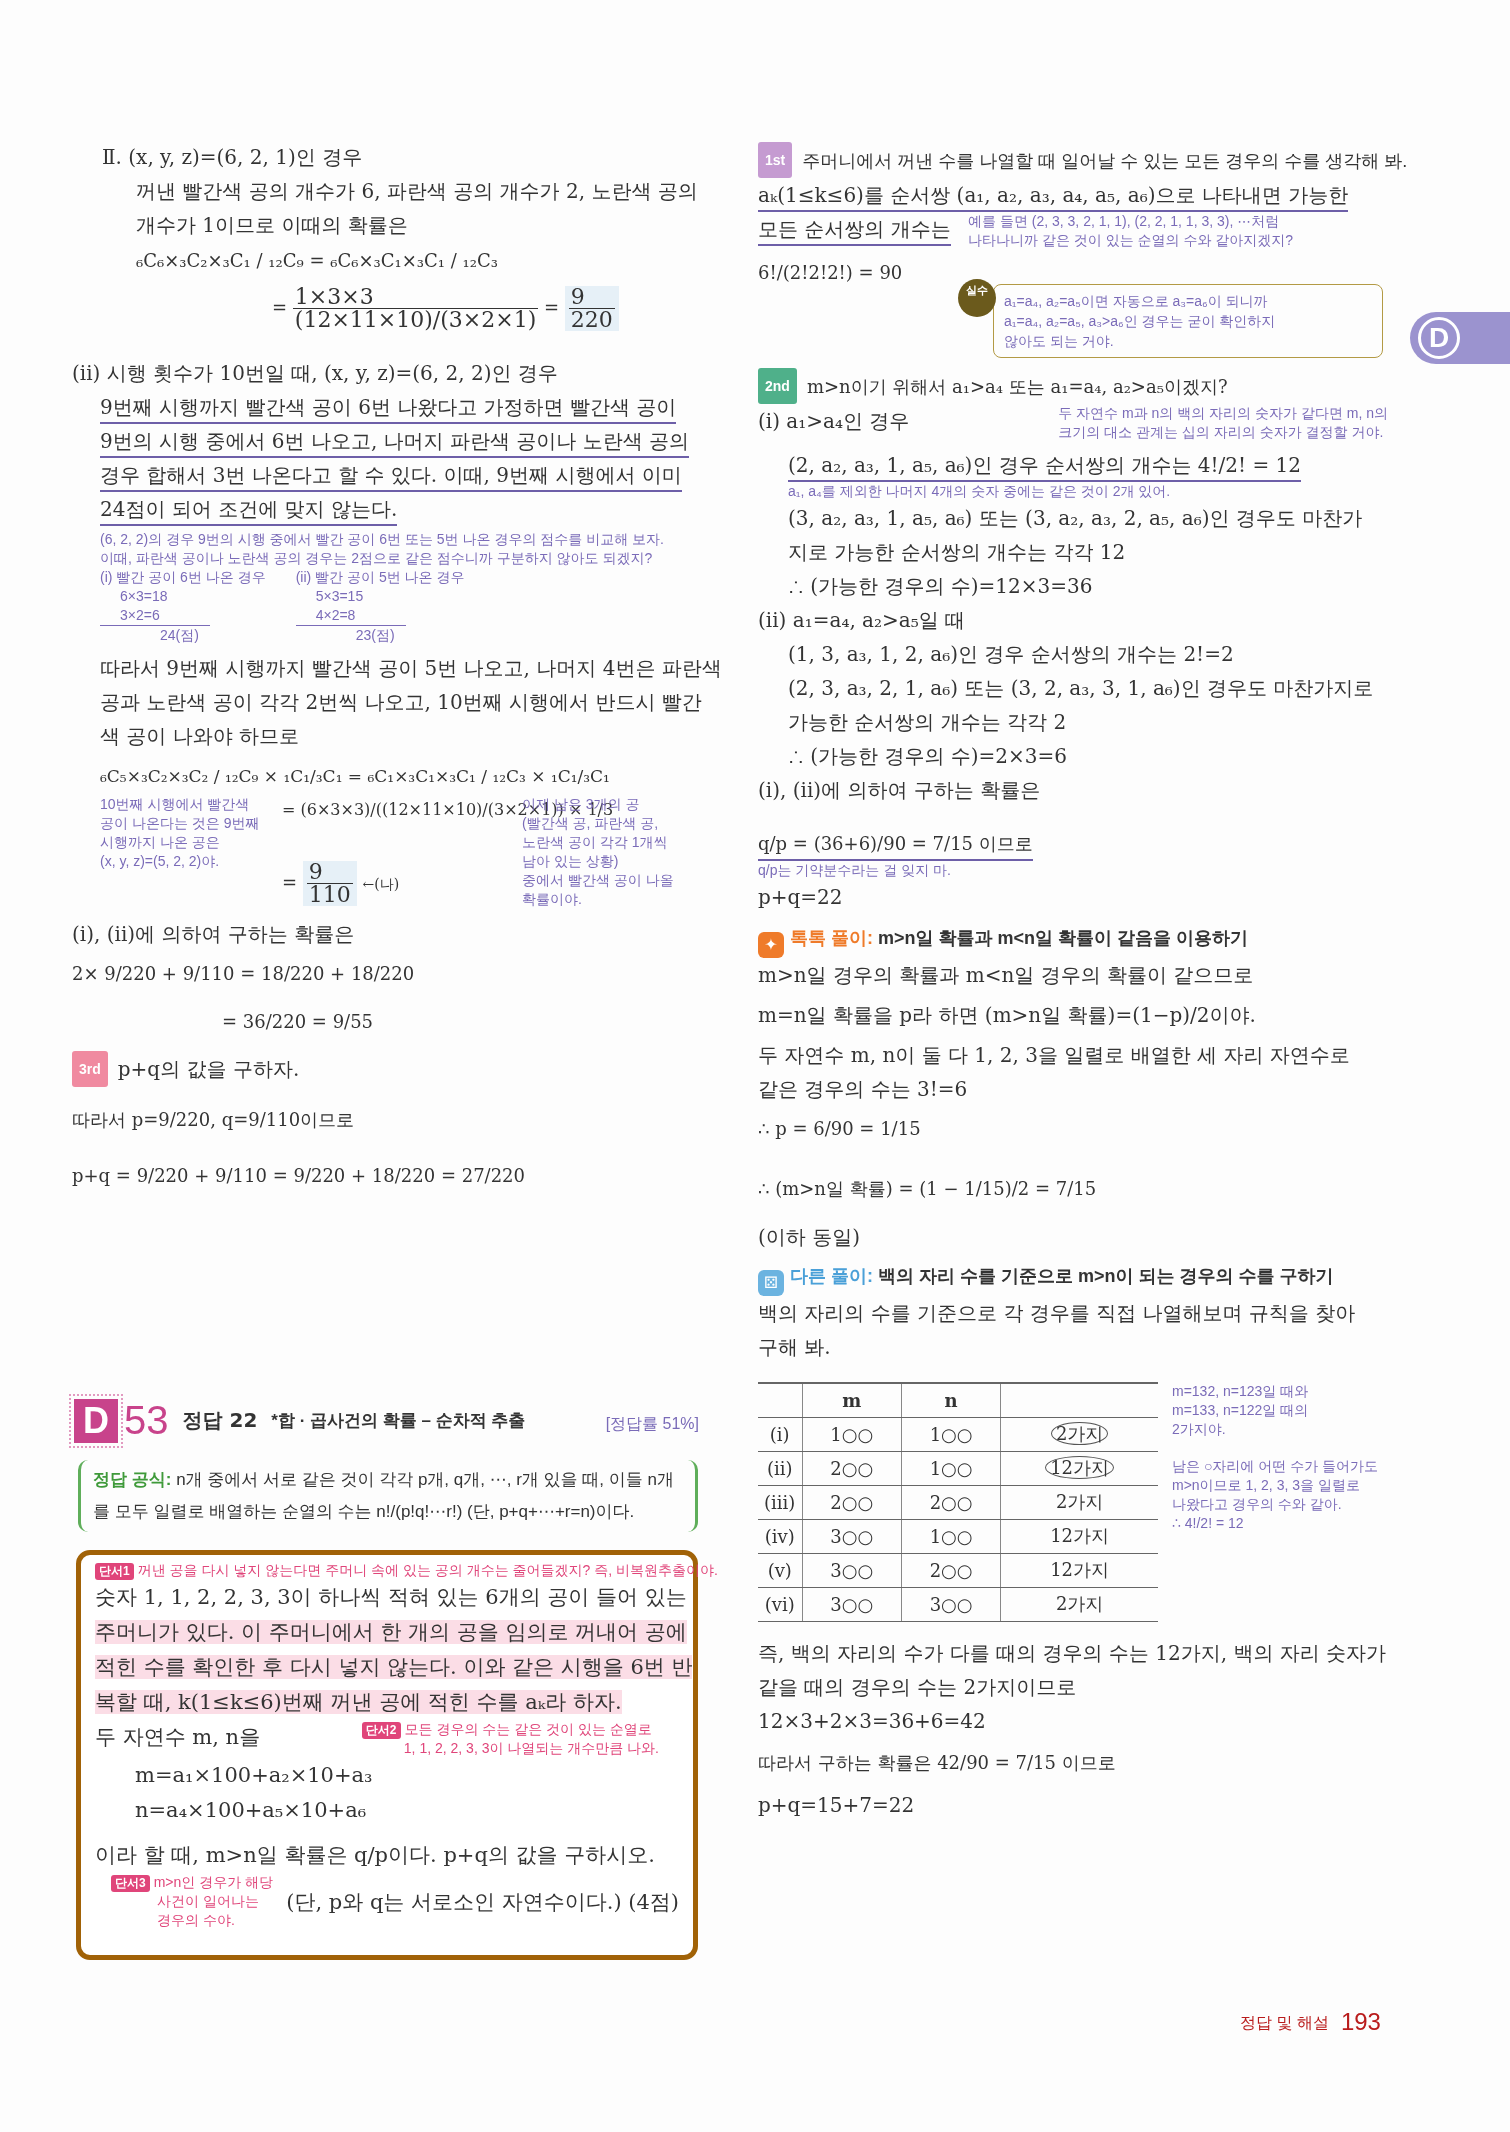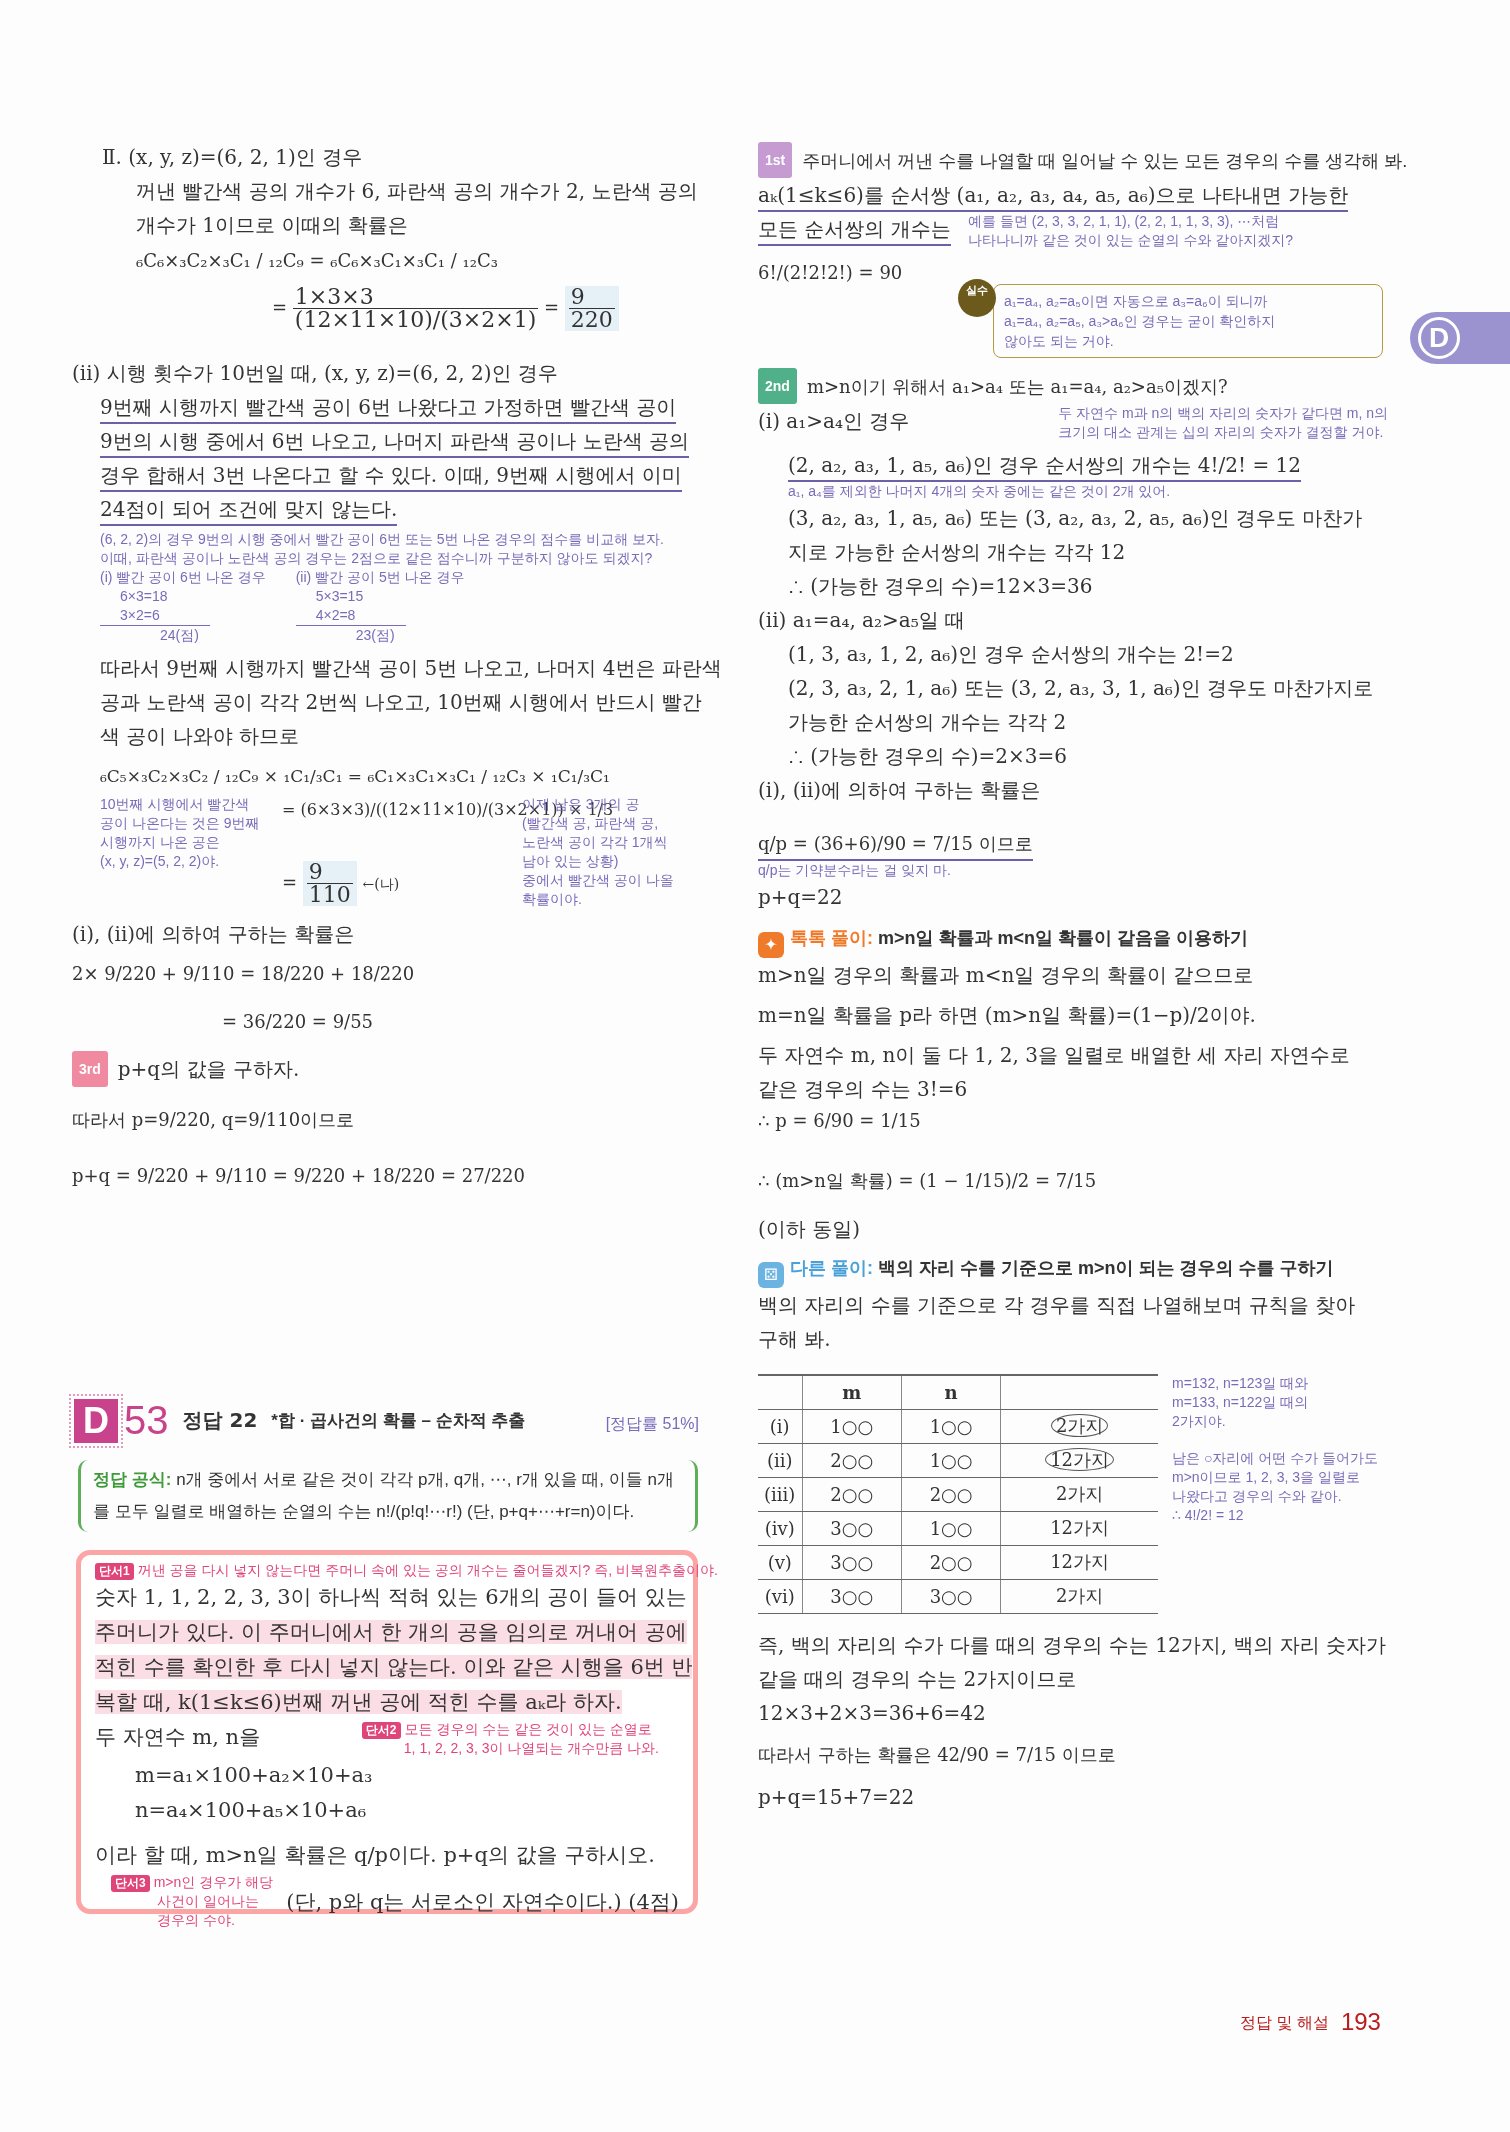--- a/index.html
+++ b/index.html
@@ -21,21 +21,21 @@
   .tag-D { position: absolute; right: 0; top: 312px; width: 100px; height: 52px; background: #9b93cf; border-radius: 26px 0 0 26px; }
   .tag-D span { position: absolute; left: 8px; top: 5px; width: 42px; height: 42px; border: 3px solid #fff; border-radius: 50%; color: #fff; font: bold 28px "Liberation Sans", sans-serif; text-align: center; line-height: 36px; }
   .prob-head { position: absolute; left: 74px; top: 1398px; width: 625px; height: 54px; }
   .dbox { display: inline-block; width: 44px; height: 44px; background: #c8438b; color: #fff; font: bold 36px "Liberation Sans", sans-serif; text-align: center; line-height: 44px; outline: 2px dotted #e29ac0; outline-offset: 3px; vertical-align: middle; }
   .num53 { color: #c8438b; font: 40px "Liberation Sans", sans-serif; vertical-align: middle; margin-left: 6px; }
   .ansl { font: bold 20px "DejaVu Sans", sans-serif; margin-left: 14px; vertical-align: middle; color: #333; }
   .topic { font: bold 17px "Liberation Sans", sans-serif; margin-left: 14px; vertical-align: middle; color: #333; text-align: center; }
   .rate { color: #7a6bb8; font: 16px "Liberation Sans", sans-serif; vertical-align: middle; float: right; margin-top: 16px; }
   .formula { position: absolute; left: 78px; top: 1460px; width: 620px; height: 72px; border-left: 3px solid #5fae5a; border-right: 3px solid #5fae5a; border-radius: 10px; padding: 4px 12px; font: 17px "Liberation Sans", sans-serif; line-height: 32px; }
   .formula .lbl { color: #3f9a3a; font-weight: bold; }
-  .problem { position: absolute; left: 76px; top: 1550px; width: 622px; height: 364px; border: 5px solid #fca5a5; border-radius: 14px; background: #fff; padding: 6px 14px; }
+  .problem { position: absolute; left: 76px; top: 1550px; width: 622px; height: 410px; border: 5px solid #a16207; border-radius: 14px; background: #fff; padding: 6px 14px; }
   .dsb { display: inline-block; background: #e0457a; color: #fff; font: bold 12px "Liberation Sans", sans-serif; padding: 0 4px; border-radius: 3px; margin-right: 4px; }
   .ptext { font-size: 21px; line-height: 35px; white-space: nowrap; }
   .tip-bubble { border: 1.5px solid #b39a45; border-radius: 8px; padding: 6px 10px; margin-left: 235px; width: 390px; font: 14px "Liberation Sans", sans-serif; color: #7a6bb8; line-height: 20px; position: relative; }
   .tip-badge { position: absolute; left: -36px; top: -6px; width: 38px; height: 38px; border-radius: 50%; background: #6b5a1c; color: #fff; font: bold 11px "Liberation Sans", sans-serif; text-align: center; line-height: 16px; padding-top: 3px; }
   .sect-orange { color: #ef7b2a; font: bold 18px "Liberation Sans", sans-serif; }
   .sect-blue { color: #4aa0d8; font: bold 18px "Liberation Sans", sans-serif; }
   .sect-title { color: #333; font: bold 18px "Liberation Sans", sans-serif; }
   .icon-sq { display: inline-block; width: 26px; height: 26px; border-radius: 6px; vertical-align: -6px; margin-right: 6px; color: #fff; text-align: center; font-size: 16px; line-height: 26px; }
   table.cases { border-collapse: collapse; width: 400px; font-size: 18px; }
   table.cases th, table.cases td { border-bottom: 1.5px solid #666; border-left: 1px solid #888; height: 34px; text-align: center; }
@@ -185,21 +185,21 @@
   <div class="line">(i), (ii)에 의하여 구하는 확률은</div>
   <div class="math" style="margin-top:22px"><span class="ul">q/p = (36+6)/90 = 7/15 이므로</span></div>
   <div class="note">q/p는 기약분수라는 걸 잊지 마.</div>
   <div class="line">p+q=22</div>
 
   <div style="margin-top:12px"><span class="icon-sq" style="background:#ef7b2a">✦</span><span class="sect-orange">톡톡 풀이:</span> <span class="sect-title">m&gt;n일 확률과 m&lt;n일 확률이 같음을 이용하기</span></div>
   <div class="line">m&gt;n일 경우의 확률과 m&lt;n일 경우의 확률이 같으므로</div>
   <div class="line" style="margin-top:6px">m=n일 확률을 p라 하면 (m&gt;n일 확률)=(1−p)/2이야.</div>
   <div class="line" style="margin-top:6px">두 자연수 m, n이 둘 다 1, 2, 3을 일렬로 배열한 세 자리 자연수로</div>
   <div class="line">같은 경우의 수는 3!=6</div>
-  <div class="math" style="">∴ p = 6/90 = 1/15</div>
+  <div class="math" style="margin-top:8px">∴ p = 6/90 = 1/15</div>
   <div class="math" style="margin-top:30px">∴ (m&gt;n일 확률) = (1 − 1/15)/2 = 7/15</div>
   <div class="line" style="margin-top:16px">(이하 동일)</div>
 
   <div style="margin-top:10px"><span class="icon-sq" style="background:#6bb3e0">⚄</span><span class="sect-blue">다른 풀이:</span> <span class="sect-title">백의 자리 수를 기준으로 m&gt;n이 되는 경우의 수를 구하기</span></div>
   <div class="line">백의 자리의 수를 기준으로 각 경우를 직접 나열해보며 규칙을 찾아</div>
   <div class="line">구해 봐.</div>
   <div style="display:flex;margin-top:18px">
     <table class="cases">
       <tbody>
           <tr>

